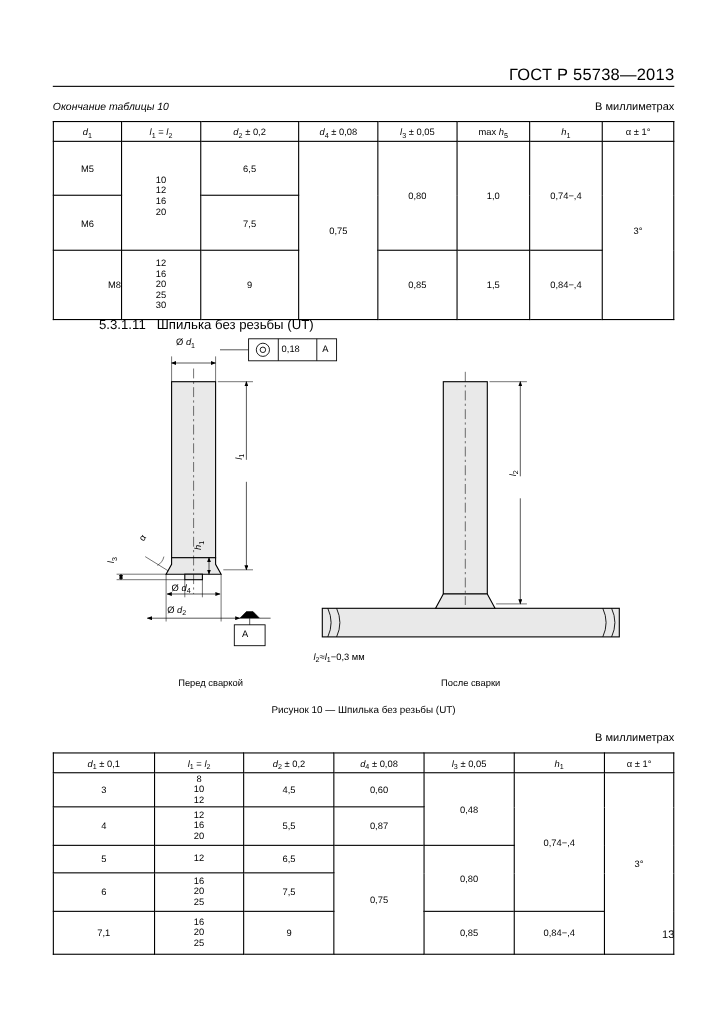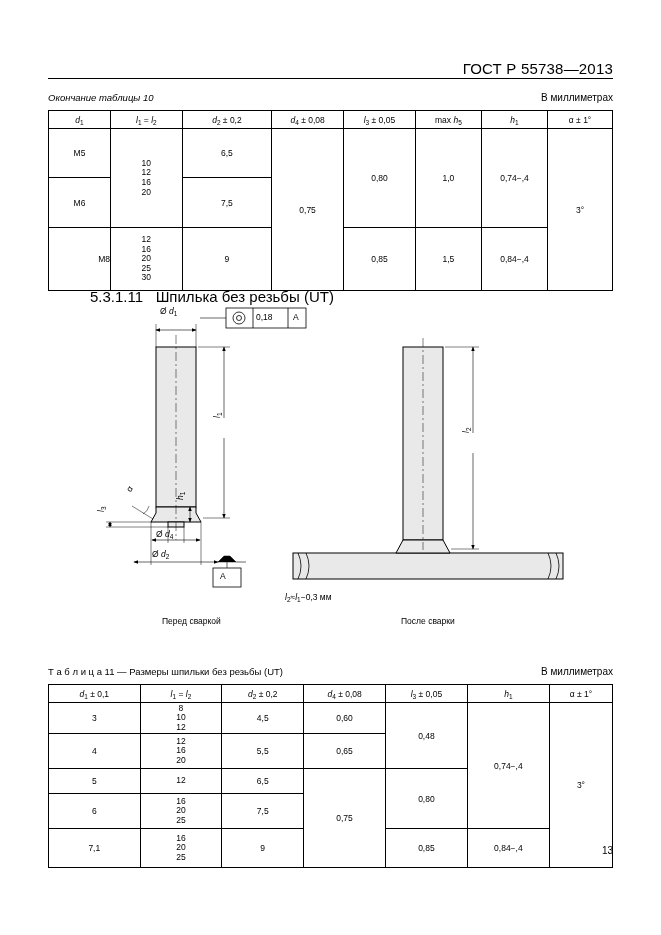--- a/index.html
+++ b/index.html
@@ -34,21 +34,21 @@
     vertical-align:middle;
     padding:0;
     font-weight:normal;
   }
   .hdr td{height:17px;font-size:8.5px;}
   .multi{line-height:1.12;font-size:8.5px;}
   sub{font-size:6.5px;vertical-align:baseline;position:relative;top:2px;}
   i{font-style:italic;}
 
   
-  .sec{position:absolute;font-size:15px;}
+  .sec{position:absolute;font-size:12px;}
 
   
   .fig{position:absolute;left:48px;top:300px;width:565px;height:330px;}
   .fig svg{display:block;}
   .fig-label{position:absolute;font-size:8.5px;}
   .fig-cap{position:absolute;font-size:9px;width:100%;text-align:center;}
 
   .pageno{position:absolute;right:48px;top:845px;font-size:10px;}
 </style>
 </head>
@@ -203,22 +203,22 @@
     <div class="fig-label" style="left:104px;top:249px;">Ø <i>d</i><sub>2</sub></div>
     <div class="fig-label" style="left:172px;top:271px;">A</div>
 
     <div class="fig-label" style="left:413px;top:133px;transform:rotate(-90deg);transform-origin:left top;"><i>l</i><sub>2</sub></div>
 
     <div class="fig-label" style="left:237px;top:292px;"><i>l</i><sub>2</sub>≈<i>l</i><sub>1</sub>−0,3 мм</div>
     <div class="fig-label" style="left:114px;top:316px;text-align:right;">Перед сваркой</div>
     <div class="fig-label" style="left:353px;top:316px;">После сварки</div>
   </div>
 
-
-  <div class="cap-left" style="left:48px;top:666px;font-style:normal;">Т а б л и ц а  11 — Размеры шпильки без резьбы (UT)</div>
+  <div class="fig-cap" style="left:0;top:640px;">Рисунок 10 — Шпилька без резьбы (UT)</div>
+
   <div class="cap-right" style="top:666px;">В миллиметрах</div>
 
   <table style="left:48px;top:684px;width:565px;">
     <tbody>
         <tr class="hdr">
       <td style="width:92px;"><i>d</i><sub>1</sub> ± 0,1</td>
       <td style="width:82px;"><i>l</i><sub>1</sub> = <i>l</i><sub>2</sub></td>
       <td style="width:82px;"><i>d</i><sub>2</sub> ± 0,2</td>
       <td style="width:82px;"><i>d</i><sub>4</sub> ± 0,08</td>
       <td style="width:82px;"><i>l</i><sub>3</sub> ± 0,05</td>
@@ -235,21 +235,21 @@
       <td rowspan="2">0,48</td>
       <td rowspan="4">0,74−,4</td>
       <td rowspan="5">3°</td>
     </tr>
     <tr>
       <td style="height:34px;">4</td>
       <td class="multi" style="white-space:pre-line;">12
 16
 20</td>
       <td>5,5</td>
-      <td>0,65</td>
+      <td>0,87</td>
     </tr>
     <tr>
       <td style="height:24px;">5</td>
       <td class="multi" style="white-space:pre-line;">12</td>
       <td>6,5</td>
       <td rowspan="3">0,75</td>
       <td rowspan="2">0,80</td>
     </tr>
     <tr>
       <td style="height:34px;">6</td>

